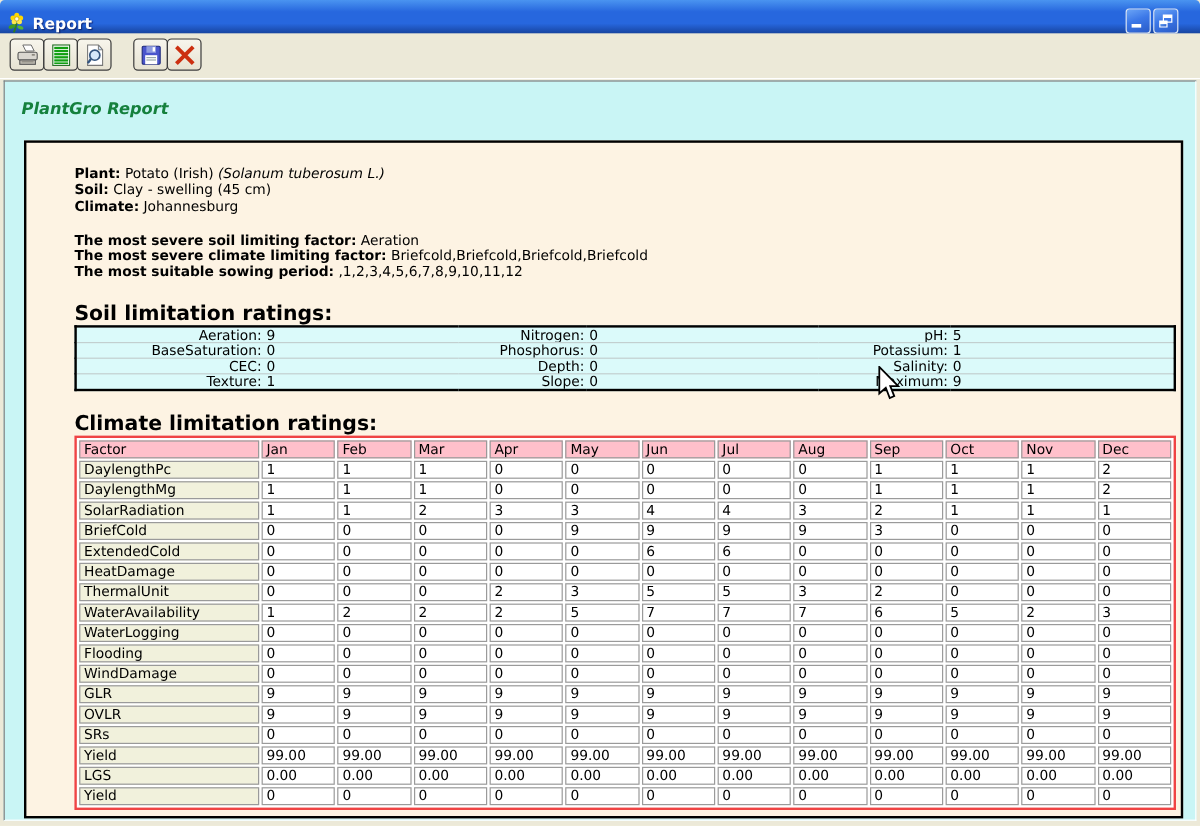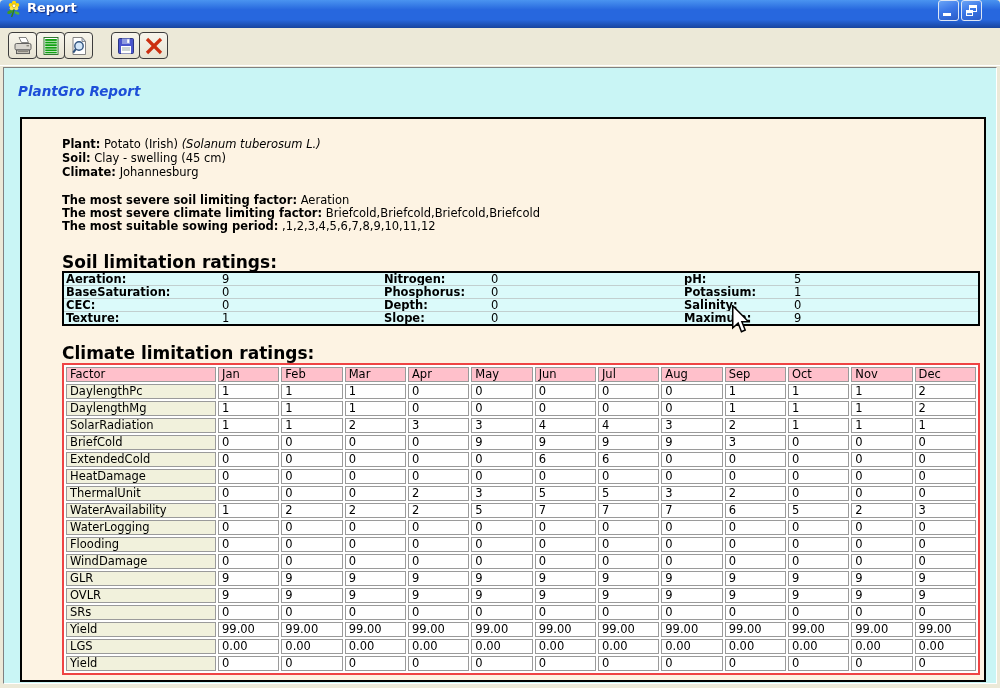--- a/index.html
+++ b/index.html
@@ -6,21 +6,21 @@
     --titlebar-top:#4a94f0; --titlebar-mid:#2767de; --titlebar-bottom:#17449e;
     --toolbar-bg:#ece9d8; --panel-cyan:#c9f5f5; --paper-cream:#fdf3e3;
     --soil-box-cyan:#dbfafa; --table-header-pink:#ffc0cb; --factor-column-cream:#f1f1dc;
   }
   *{box-sizing:border-box;}
   html,body{margin:0;padding:0;}
   body{width:1000px;height:688px;overflow:hidden;font-family:"DejaVu Sans","Liberation Sans",sans-serif;background:var(--toolbar-bg);}
   .window{position:relative;width:1000px;height:688px;background:var(--toolbar-bg);}
 
   
-  .titlebar{height:28px;display:flex;align-items:flex-start;padding:0 16px 0 5px;
+  .titlebar{height:28px;display:flex;align-items:flex-end;padding:0 16px 0 5px;
     background:linear-gradient(180deg,var(--titlebar-top) 0%,var(--titlebar-mid) 35%,var(--titlebar-mid) 70%,var(--titlebar-bottom) 100%);
     border-radius:4px 4px 0 0;}
   .app-icon{width:18px;height:18px;margin-right:4px;flex:0 0 auto;}
   .title-text{color:#fff;font-weight:700;font-size:13px;text-shadow:1px 1px 1px rgba(0,0,60,.6);flex:1;}
   .win-controls{display:flex;gap:2px;margin-right:2px;}
   .win-btn{width:21px;height:21px;border:1px solid #dce6f5;border-radius:3px;padding:0;cursor:pointer;
     background:linear-gradient(160deg,#6aa4f6 0%,#3c78e8 45%,#2a5cc8 100%);position:relative;}
   .glyph-min{position:absolute;left:4px;bottom:4px;width:8px;height:3px;background:#fff;}
   .glyph-restore{position:absolute;left:4px;top:4px;width:11px;height:11px;}
   .glyph-restore .r1{position:absolute;right:0;top:0;width:8px;height:7px;border:1.5px solid #fff;border-top-width:3px;}
@@ -31,38 +31,38 @@
   .btn-group{display:flex;}
   .btn-group + .btn-group{margin-left:18px;}
   .tb-btn{width:29px;height:27px;border:1px solid #3c3c3c;border-radius:4px;background:linear-gradient(180deg,#f7f5ec,#e7e3d2);
     padding:0;display:flex;align-items:center;justify-content:center;cursor:pointer;}
   .tb-btn + .tb-btn{margin-left:-1px;}
   .tb-btn svg{display:block;}
 
   
   .panel{position:relative;margin:1px 3px 0 3px;height:617px;background:var(--panel-cyan);
     border-top:1px solid #808080;border-left:1px solid #808080;border-right:1px solid #fff;border-bottom:1px solid #fff;}
-  .report-heading{margin:15px 0 0 14px;font-size:13.5px;font-weight:700;font-style:italic;color:#1d4ed8;height:17px;}
+  .report-heading{margin:15px 0 0 14px;font-size:13.5px;font-weight:700;font-style:italic;color:#15803d;height:17px;}
 
   
   .paper{margin:17px 0 0 16px;width:966px;height:565px;background:var(--paper-cream);border:2px solid #000;
     padding:18px 6px 0 40px;overflow:hidden;}
   .info-line{font-size:11.5px;line-height:14px;white-space:nowrap;color:#000;}
   .info-line b{font-weight:700;}
   .factors-block{margin-top:15px;}
   .factors-block .info-line{line-height:13px;}
   .section-title{font-weight:700;font-size:17px;color:#000;height:14px;line-height:14px;}
   .soil-title{margin-top:22px;}
   .climate-title{margin-top:20px;}
 
   
   .soil-table{margin-top:2px;width:918px;border-collapse:collapse;border:2px solid #000;background:var(--soil-box-cyan);table-layout:fixed;}
   .soil-table td{font-size:11.5px;line-height:12px;height:12px;padding:0 2px;white-space:nowrap;overflow:hidden;color:#000;}
   .soil-table tr + tr td{border-top:1px solid #c2cfcf;}
-  .soil-table td.soil-label{font-weight:700;}
+  .soil-table td.soil-label{font-weight:400;text-align:right;}
   .soil-table td:nth-child(1){width:157px;}
   .soil-table td:nth-child(2){width:162px;}
   .soil-table td:nth-child(3){width:107px;}
   .soil-table td:nth-child(4){width:193px;}
   .soil-table td:nth-child(5){width:110px;}
 
   
   .climate-table{margin-top:3px;width:918px;table-layout:fixed;border-collapse:separate;border-spacing:2px;
     background:#fff;border:2px solid #ef4444;}
   .climate-table th,.climate-table td{border:1px solid #9a9a9a;font-size:11.5px;font-weight:400;text-align:left;

